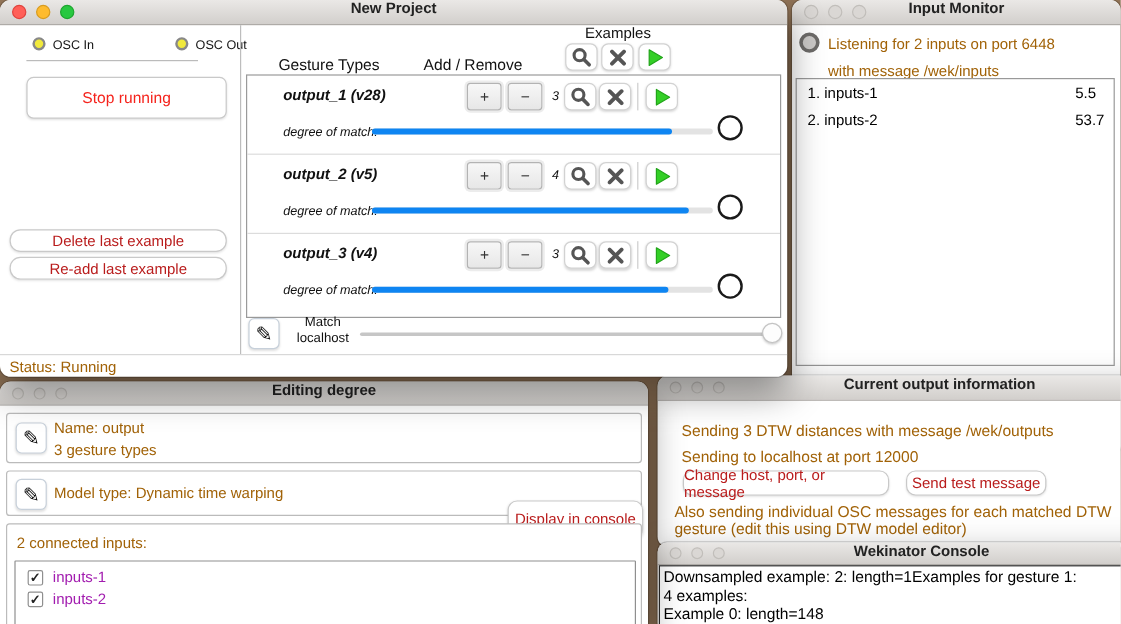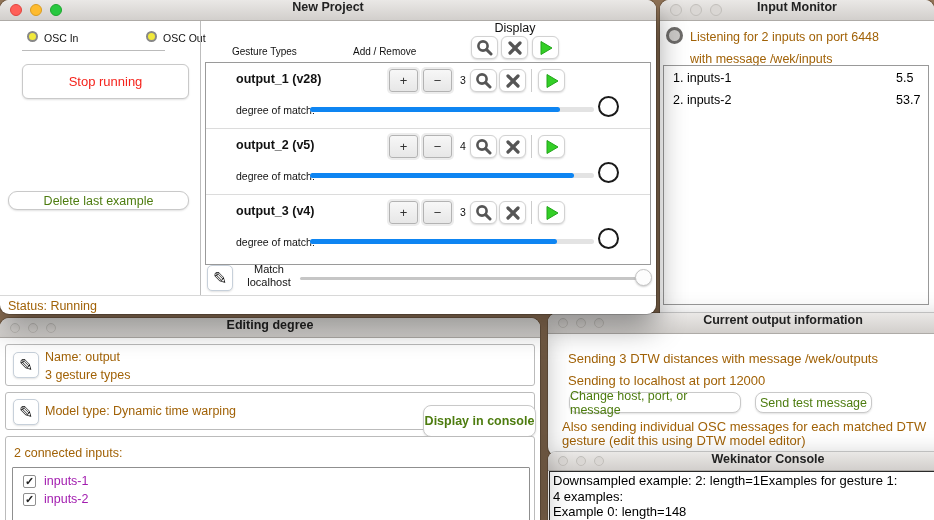--- a/index.html
+++ b/index.html
@@ -14,21 +14,21 @@
   .titlebar .title { font-size:12.5px; font-weight:bold; color:#222; }
   .lights { position:absolute; left:10px; top:0; height:100%; display:flex; align-items:center; gap:8px; }
   .light { width:12px; height:12px; border-radius:50%; }
   .light.red    { background:#ff5f58; border:1px solid #e0443e; }
   .light.yellow { background:#febb2e; border:1px solid #d89c21; }
   .light.green  { background:#28c840; border:1px solid #1ea62f; }
   .light.off    { background:#dad7d4; border:1px solid #c1beba; }
   .lights.small .light { width:10px; height:10px; }
 
   .btn { position:absolute; background:#fff; border:1px solid #c9c9c9; border-radius:6px;
-         box-shadow:0 1px 2px rgba(0,0,0,.12); font-size:12.5px; color:#4d7c0f;
+         box-shadow:0 1px 2px rgba(0,0,0,.12); font-size:12.5px; color:#b91c1c;
          display:flex; align-items:center; justify-content:center; cursor:default; }
   .icon-btn { position:absolute; width:27px; height:23px; background:#fff; border:1px solid #d2d2d2;
               border-radius:6px; box-shadow:0 1px 2px rgba(0,0,0,.15);
               display:flex; align-items:center; justify-content:center; }
   .pm-btn { position:absolute; width:29px; height:23px; background:linear-gradient(#f7f7f7,#e7e7e7);
             border:1px solid #b3b3b3; border-radius:3px; box-shadow:0 0 0 2px #ececec;
             display:flex; align-items:center; justify-content:center; font-size:13px; color:#333; }
   .pencil-btn { position:absolute; width:26px; height:26px; background:#fff; border:1px solid #c7d0da;
                 border-radius:5px; box-shadow:0 1px 2px rgba(0,0,0,.12);
                 display:flex; align-items:center; justify-content:center;
@@ -40,25 +40,25 @@
   .osc-dot { position:absolute; width:11px; height:11px; border-radius:50%;
              background:#f1e93c; border:2px solid #888; }
   .osc-lbl { position:absolute; font-size:10.5px; color:#111; }
   .hsep { position:absolute; height:1px; background:#bbb; }
   .vsep-panel { position:absolute; left:200px; top:21px; width:1px; height:274px; background:#bdbdbd; }
   #stop-btn { left:22px; top:64px; width:167px; height:35px; color:#f5231c; font-size:13px; }
   .pill-btn { border-radius:9px; height:19px; width:181px; left:8px; }
 
   .examples-hdr { position:absolute; left:460px; top:21px; width:110px; text-align:center;
                   font-size:12.5px; color:#111; }
-  .col-hdr { position:absolute; font-size:10px; color:#111; }
+  .col-hdr { position:absolute; font-size:13px; color:#111; }
 
   .glist { position:absolute; left:205px; top:62px; width:446px; height:203px;
            border:1px solid #9a9a9a; background:#fff; }
-  .g-row { position:relative; height:66px; border-bottom:1px solid #dcdcdc; }
+  .g-row { position:relative; height:66px; border-bottom:1px solid #dcdcdc;font-style:italic; }
   .g-row:last-child { border-bottom:none; }
   .g-name { position:absolute; left:30px; top:9px; font-size:12.5px; font-weight:bold; color:#111; }
   .g-count { position:absolute; left:251px; top:11px; width:12px; text-align:center;
              font-size:10.5px; color:#111; }
   .row-vline { position:absolute; left:325px; top:6px; width:1px; height:23px; background:#ccc; }
   .degree-lbl { position:absolute; left:30px; top:41px; font-size:10.5px; color:#111; }
   .track { position:absolute; left:104px; top:44px; width:284px; height:5px;
            background:#e3e3e3; border-radius:3px; }
   .track .fill { position:absolute; left:0; top:0; height:100%; border-radius:3px; }
   .ring { position:absolute; left:392px; top:33px; width:21px; height:21px;
@@ -184,21 +184,21 @@
       </div>
       <span class="lbl" style="left:39px; top:5px;">Name: output</span>
       <span class="lbl" style="left:39px; top:23px;">3 gesture types</span>
     </div>
 
     <div class="eo-box" style="left:5px; top:74px; width:530px; height:38px;">
       <div class="pencil-btn" style="left:7px; top:6px;">
         <span>✎</span>
       </div>
       <span class="lbl" style="left:39px; top:11px;">Model type:  Dynamic time warping</span>
-      <div class="btn" style="left:417px; top:12px; width:113px; height:32px; border-radius:8px;font-weight:bold;">Display in console</div>
+      <div class="btn" style="left:417px; top:24px; width:113px; height:32px; border-radius:8px;">Display in console</div>
     </div>
 
     <div class="eo-box" style="left:5px; top:118px; width:530px; height:95px; border-radius:3px;">
       <span class="lbl" style="left:8px; top:9px;">2 connected inputs:</span>
       <div class="eo-box" style="left:6px; top:30px; width:518px; height:62px; border-color:#8f8f8f; border-radius:1px;">
         <div class="check-row" style="left:10px; top:6px;">
           <span class="checkbox">✓</span>
           <span class="check-label">inputs-1</span>
         </div>
         <div class="check-row" style="left:10px; top:24px;">
@@ -220,24 +220,25 @@
     </div>
 
     <span class="osc-dot" style="left:27px; top:31px;"></span>
     <span class="osc-lbl" style="left:44px; top:32px;">OSC In</span>
     <span class="osc-dot" style="left:146px; top:31px;"></span>
     <span class="osc-lbl" style="left:163px; top:32px;">OSC Out</span>
     <div class="hsep" style="left:22px; top:50px; width:143px;"></div>
 
     <div class="btn" id="stop-btn">Stop running</div>
     <div class="btn pill-btn" style="top:191px;">Delete last example</div>
+    <div class="btn pill-btn" style="top:214px;">Re-add last example</div>
 
     <div class="vsep-panel"></div>
 
-    <span class="examples-hdr">Display</span>
+    <span class="examples-hdr">Examples</span>
     <div class="icon-btn" style="left:471px; top:36px;">
       <svg width="17" height="17" viewBox="0 0 17 17">
         <circle cx="7" cy="7" r="4.6" fill="none" stroke="#555" stroke-width="2.6"></circle>
         <line x1="10.6" y1="10.6" x2="15" y2="15" stroke="#555" stroke-width="3" stroke-linecap="round"></line>
       </svg>
     </div>
     <div class="icon-btn" style="left:501px; top:36px;">
       <svg width="14" height="14" viewBox="0 0 14 14">
         <line x1="2" y1="2" x2="12" y2="12" stroke="#555" stroke-width="3.2" stroke-linecap="round"></line>
         <line x1="12" y1="2" x2="2" y2="12" stroke="#555" stroke-width="3.2" stroke-linecap="round"></line>

